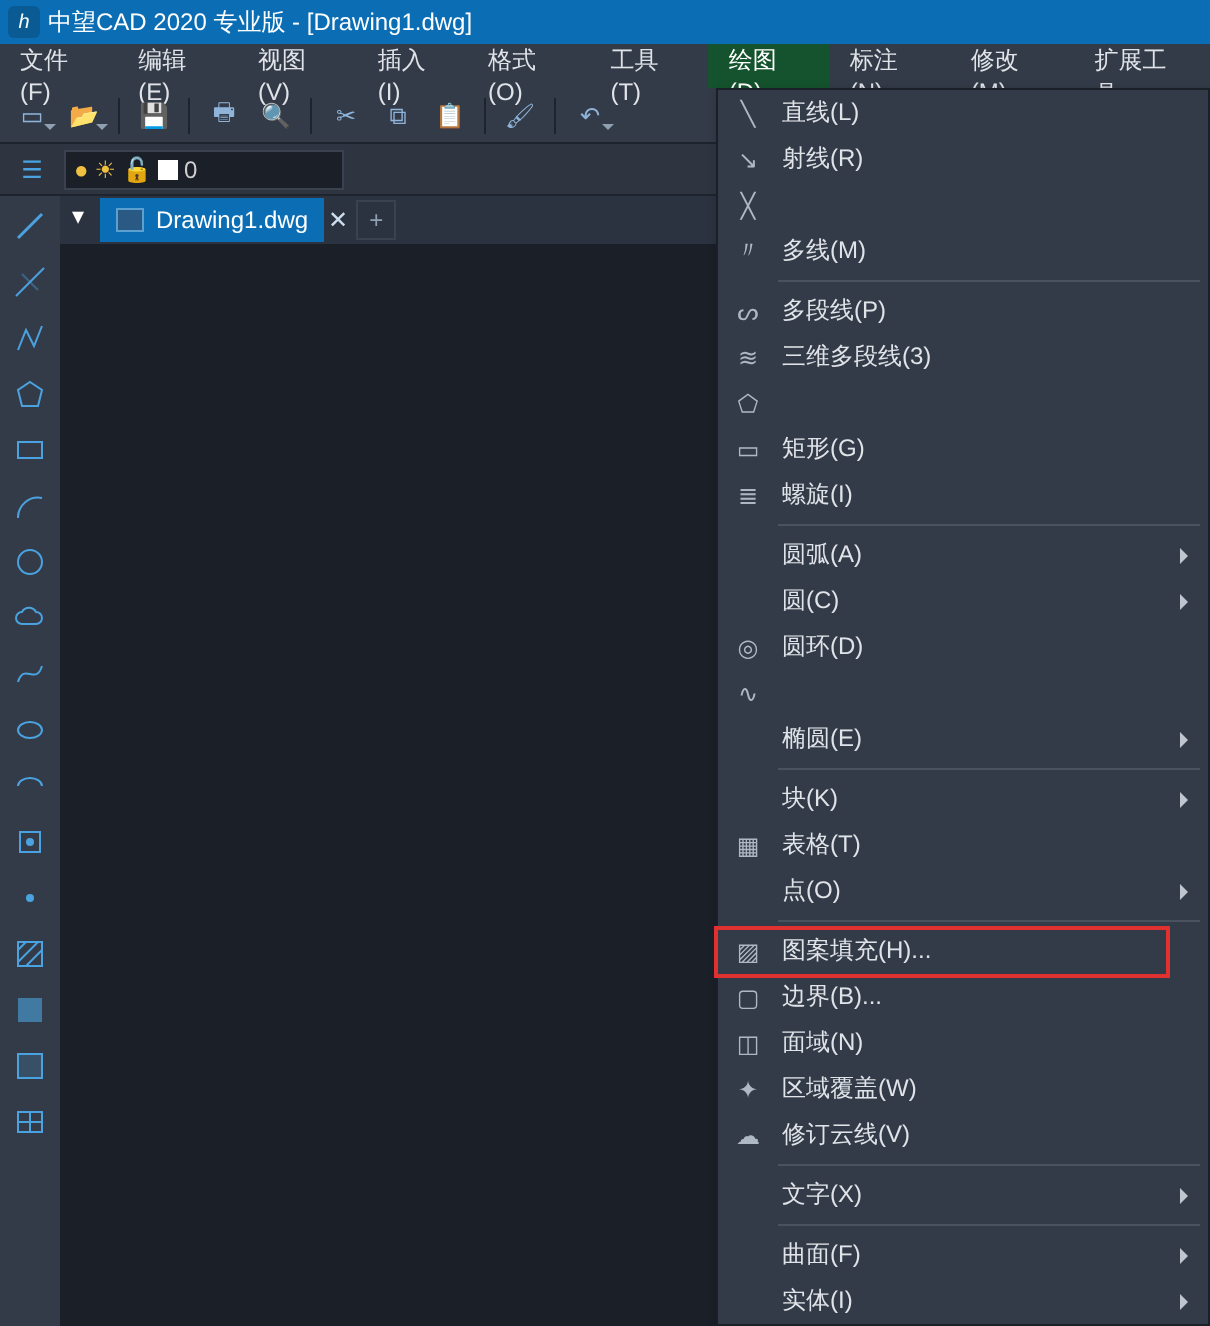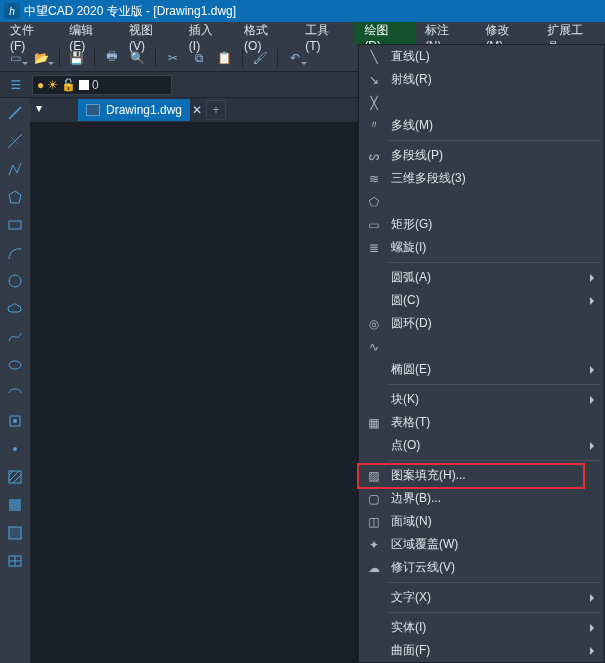--- a/index.html
+++ b/index.html
@@ -13,21 +13,21 @@
 .tbtn { width: 24px; height: 22px; display:flex; align-items:center; justify-content:center; color:#8fb3d9; position:relative;}
 .tbtn .drop { position:absolute; right:0; bottom:1px; border:3px solid transparent; border-top-color:#8fa0b0;}
 .sep { width:1px; height:18px; background:#1e242e; margin: 0 3px;}
 .toolbar2 { background: #2e3541; height: 26px; display:flex; align-items:center; padding:0 4px; gap:4px; border-bottom:1px solid #1e242e;}
 .layer-combo { flex:0 0 140px; height:20px; background:#1a1f28; border:1px solid #3a4250; display:flex; align-items:center; padding:0 4px; color:#d0d0d0; gap:3px;}
 .content { display:flex; height: calc(663px - 22px - 22px - 28px - 26px); }
 .vtoolbox { width: 30px; background:#333b48; display:flex; flex-direction:column; align-items:center; padding-top:4px; gap:6px;}
 .vbtn { width:22px; height:22px; display:flex; align-items:center; justify-content:center; color:#4aa3e0;}
 .docarea { flex:1; background:#1a1f28; position:relative;}
 .tabstrip { height:24px; background:#2b3340; display:flex; align-items:center; padding-left:20px; gap:2px;}
-.tab { height:22px; background:#0b6eb4; color:#fff; display:flex; align-items:center; padding: 0 8px; gap:6px; font-family: "SimSun", monospace; margin-left: 28px;}
+.tab { height:22px; background:#0b6eb4; color:#fff; display:flex; align-items:center; padding: 0 8px; gap:6px; font-family: "SimSun", monospace;}
 .tab .tabicon { width:14px; height:12px; background:#2a5a84; border:1px solid #5aa0d0;}
 .tab-close { color:#cde; }
 .tab-add { width:20px; height:20px; background:#2b3340; color:#8fa0b0; display:flex; align-items:center; justify-content:center; margin-left:2px; border:1px solid #3a4250;}
 .caret { position:absolute; color:#fff; }
 .dropdown { position:absolute; left:358px; top:44px; width:247px; background:#333b48; border:1px solid #1a1f28; box-shadow: 3px 3px 6px rgba(0,0,0,0.4); color:#e0e3e8;}
 .dropdown .row { height:23px; display:flex; align-items:center; position:relative;}
 .dropdown .row .ic { width:30px; display:flex; align-items:center; justify-content:center; color:#aeb8c4;}
 .dropdown .row .lbl { flex:1; padding-left:2px;}
 .dropdown .row .sub { position:absolute; right:6px; border:4px solid transparent; border-left-color:#c0c6cf;}
 .dropdown .dsep { height:1px; background:#4a5260; margin: 3px 4px 3px 30px;}
@@ -339,23 +339,23 @@
     </div>
   <div class="dsep"></div>
   <div class="row">
       <span class="ic"></span>
       <span class="lbl">文字(X)</span>
       <span class="sub"></span>
     </div>
   <div class="dsep"></div>
   <div class="row">
       <span class="ic"></span>
+      <span class="lbl">曲面(F)</span>
+      <span class="sub"></span>
+    </div>
+  <div class="row">
+      <span class="ic"></span>
       <span class="lbl">实体(I)</span>
       <span class="sub"></span>
     </div>
-  <div class="row">
-      <span class="ic"></span>
-      <span class="lbl">曲面(F)</span>
-      <span class="sub"></span>
-    </div>
 </div>
 
 <div class="highlight-box" style="left:357px; top:463px; width:228px; height:26px;"></div>
 
 </body></html>

